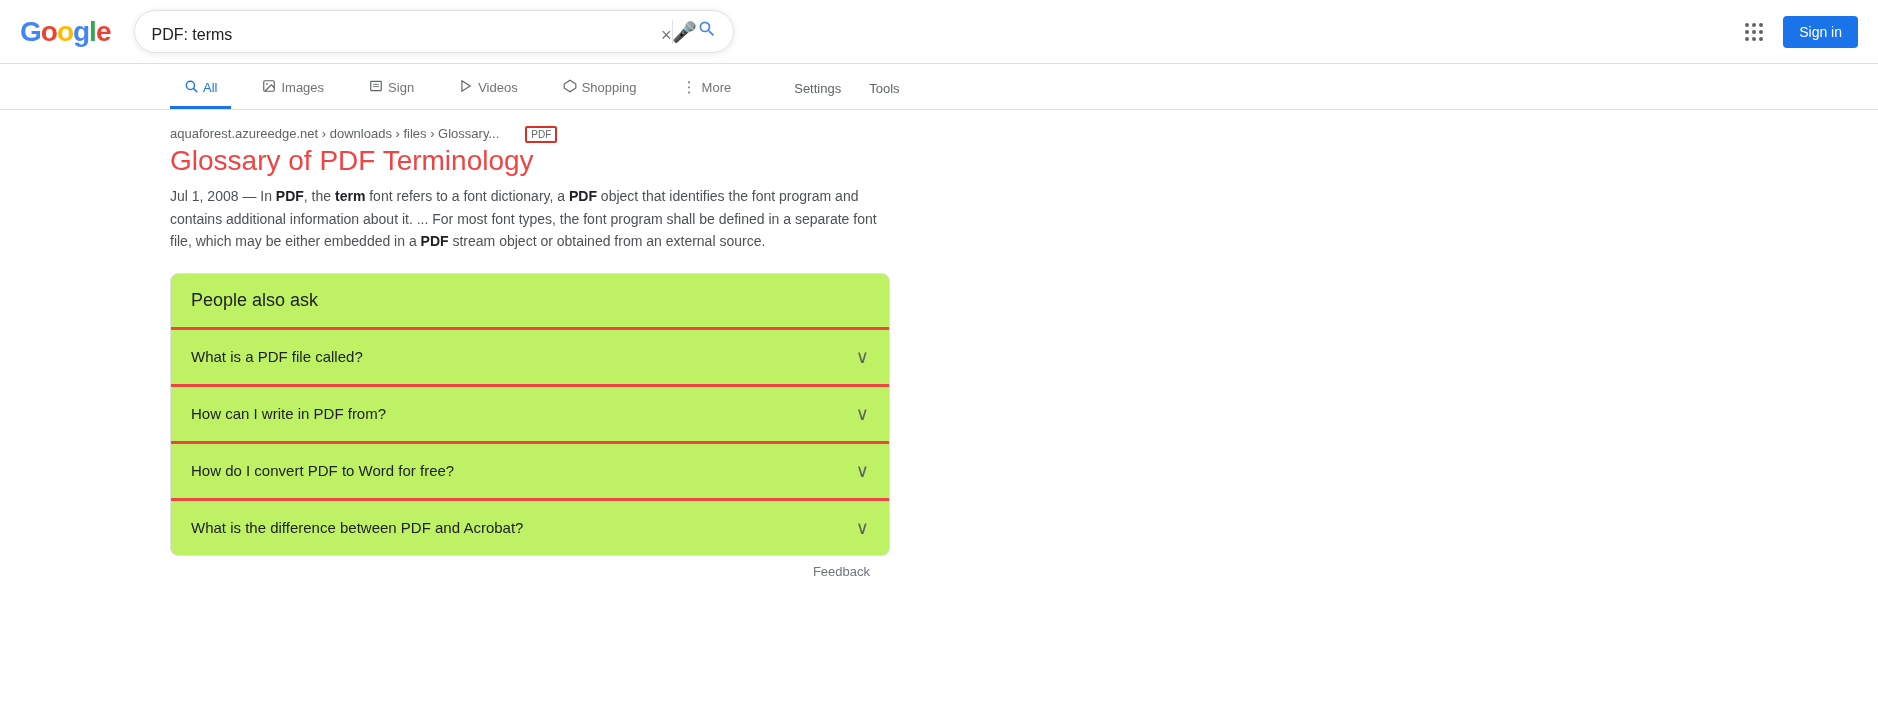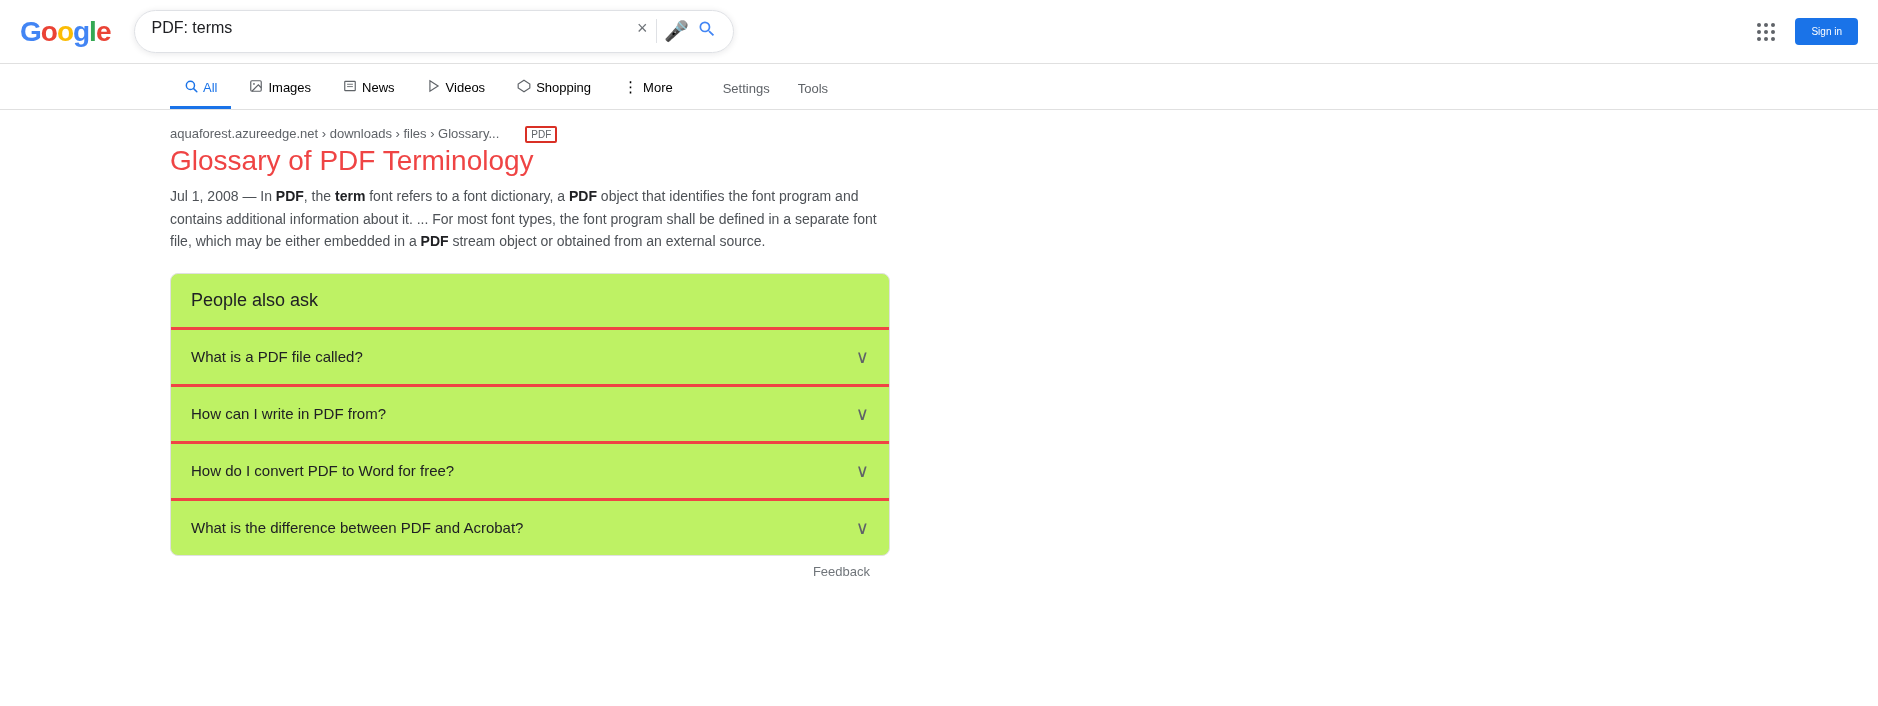--- a/index.html
+++ b/index.html
@@ -26,27 +26,27 @@
     }
     .logo-g { color: #4285F4; }
     .logo-o1 { color: #EA4335; }
     .logo-o2 { color: #FBBC05; }
     .logo-g2 { color: #4285F4; }
     .logo-l { color: #34A853; }
     .logo-e { color: #EA4335; }
 
     .search-bar {
       display: flex;
-      align-items: flex-start;
+      align-items: flex-end;
       border: 1px solid #dfe1e5;
       border-radius: 24px;
       padding: 8px 16px;
       width: 600px;
       box-shadow: 0 1px 6px rgba(32,33,36,0.1);
-      gap: 8px;
+      gap: 0;
     }
     .search-input {
       border: none;
       outline: none;
       font-size: 16px;
       flex: 1;
       color: #202124;
       background: transparent;
     }
     .search-clear {
@@ -92,40 +92,40 @@
       height: 4px;
       background: #5f6368;
       border-radius: 50%;
     }
     .sign-in-btn {
       background: #1a73e8;
       color: #fff;
       border: none;
       border-radius: 4px;
       padding: 8px 16px;
-      font-size: 10px;
+      font-size: 14px;
       cursor: pointer;
       font-weight: 500;
     }
 
     
     .nav-tabs {
       display: flex;
       align-items: center;
       padding: 4px 0 0 170px;
       border-bottom: 1px solid #e0e0e0;
-      gap: 4px;
+      gap: 17px;
     }
     .nav-tab {
       display: flex;
       align-items: center;
       gap: 5px;
       padding: 10px 14px;
       font-size: 13px;
-      color: #000000;
+      color: #737373;
       cursor: pointer;
       border-bottom: 3px solid transparent;
       text-decoration: none;
       white-space: nowrap;
     }
     .nav-tab.active {
       color: #1a73e8;
       border-bottom: 3px solid #1a73e8;
     }
     .nav-tab-icon { font-size: 15px; }
@@ -309,21 +309,21 @@
     <span>Images</span>
   </a>
   <a class="nav-tab">
     <span class="nav-tab-icon">
       <svg width="14" height="14" viewBox="0 0 24 24">
           <rect x="3" y="4" width="18" height="16" rx="1" fill="none" stroke="#5f6368" stroke-width="2"></rect>
           <line x1="7" y1="9" x2="17" y2="9" stroke="#5f6368" stroke-width="1.5"></line>
           <line x1="7" y1="13" x2="17" y2="13" stroke="#5f6368" stroke-width="1.5"></line>
         </svg>
     </span>
-    <span>News</span>
+    <span>Sign</span>
   </a>
   <a class="nav-tab">
     <span class="nav-tab-icon">
       <svg width="14" height="14" viewBox="0 0 24 24">
           <polygon points="5,3 19,12 5,21" fill="none" stroke="#5f6368" stroke-width="2"></polygon>
         </svg>
     </span>
     <span>Videos</span>
   </a>
   <a class="nav-tab">

